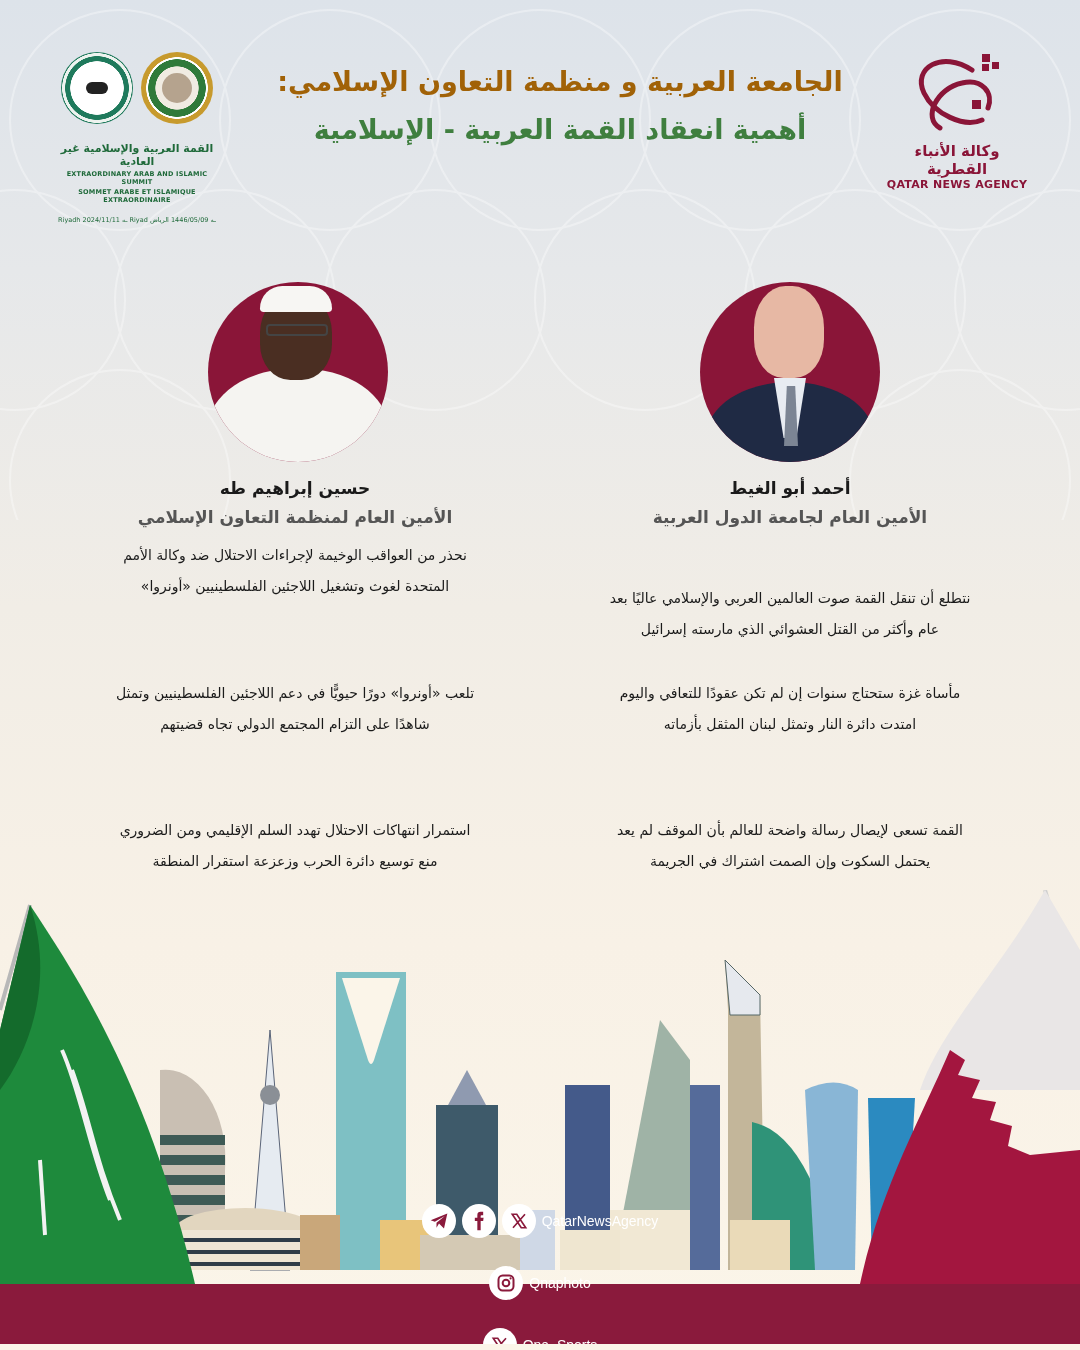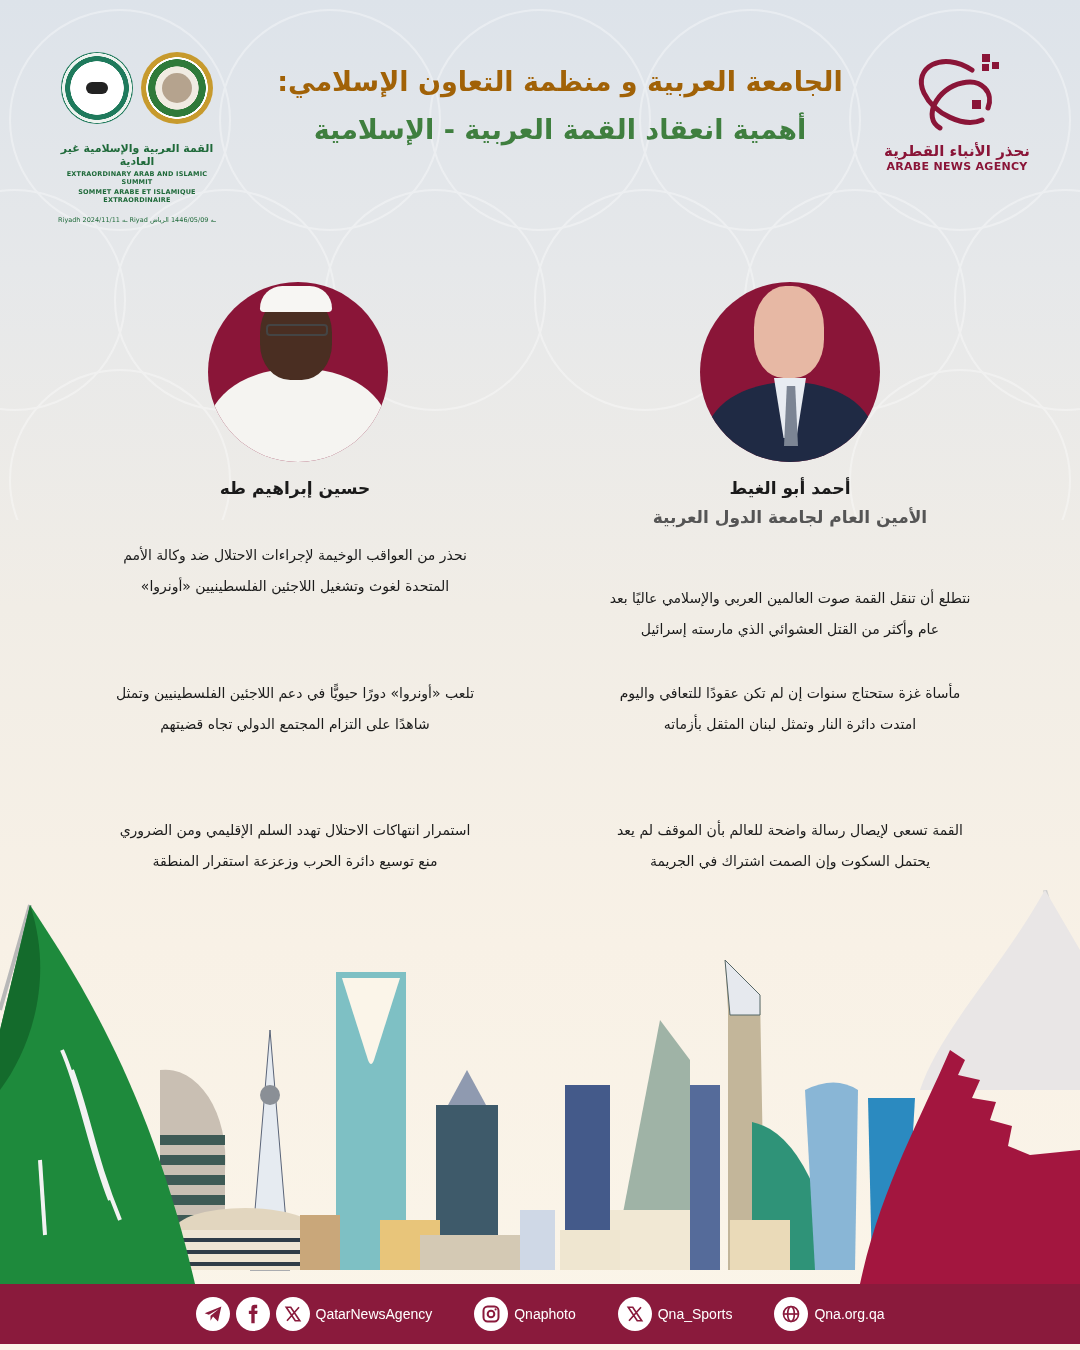--- a/index.html
+++ b/index.html
@@ -57,21 +57,21 @@
   .role { font-size: 17px; font-weight: bold; color: #555; line-height: 30px; }
   .quote { font-size: 14px; color: #1a1a1a; line-height: 31px; margin-top: 0; }
 
   
   .skyline { position: absolute; left: 0; top: 890px; width: 1080px; height: 400px; }
 
   
   .footer {
     position: absolute; left: 0; top: 1284px; width: 1080px; height: 60px;
     background: #8a1a3c; display: flex; align-items: center; justify-content: center;
-    gap: 14px; padding-left: 120px; padding-right: 120px;
+    gap: 14px; padding-left: 120px; padding-right: 120px; flex-direction: column;
   }
   .footer-line { position: absolute; left: 0; top: 1344px; width: 1080px; height: 6px; background: #fbf5e9; }
   .f-icon {
     width: 34px; height: 34px; border-radius: 50%; background: #fff;
     display: flex; align-items: center; justify-content: center; flex-shrink: 0;
   }
   .f-group { display: flex; align-items: center; gap: 6px; }
   .f-label { color: #fff; font-size: 14px; font-family: "Liberation Sans", sans-serif; }
   .f-gap { width: 14px; }
 </style>
@@ -120,22 +120,22 @@
   <svg class="qna-mark" viewBox="0 0 110 88">
     <g fill="none" stroke="#8a1538" stroke-width="5" stroke-linecap="round">
       <path d="M70 22 C40 2, 10 20, 22 45 C32 66, 62 80, 80 72"></path>
       <path d="M38 80 C 20 70, 35 40, 60 35 C 80 30, 92 45, 86 60"></path>
     </g>
     <rect x="80" y="6" width="8" height="8" fill="#8a1538"></rect>
     <rect x="90" y="14" width="7" height="7" fill="#8a1538"></rect>
     <rect x="80" y="16" width="7" height="7" fill="#8a1538"></rect>
     <rect x="70" y="52" width="9" height="9" fill="#8a1538"></rect>
   </svg>
-  <div class="qna-ar">نحذر الأنباء القطرية</div>
-  <div class="qna-en">ARABE NEWS AGENCY</div>
+  <div class="qna-ar">وكالة الأنباء القطرية</div>
+  <div class="qna-en">QATAR NEWS AGENCY</div>
 </div>
 
 <div class="portrait right">
   <div class="p-body" style="left:6px; top:100px; width:168px; height:110px; background:#1f2a44;"></div>
   <div style="position:absolute; left:74px; top:96px; width:32px; height:60px; background:#e8ecf2; clip-path:polygon(0 0,100% 0,70% 100%,30% 100%);"></div>
   <div style="position:absolute; left:84px; top:104px; width:14px; height:60px; background:#7c8594; clip-path:polygon(20% 0,80% 0,100% 100%,0 100%);"></div>
   <div class="p-head" style="left:54px; top:4px; width:70px; height:92px; background:#e7b8a4;"></div>
 </div>
 
 <div class="portrait left">
@@ -148,20 +148,21 @@
 <div class="col right">
   <div class="name">أحمد أبو الغيط</div>
   <div class="role">الأمين العام لجامعة الدول العربية</div>
   <div class="quote" style="position:absolute; top:66px; left:20px; right:20px;margin-top:43px;">نتطلع أن تنقل القمة صوت العالمين العربي والإسلامي عاليًا بعد عام وأكثر من القتل العشوائي الذي مارسته إسرائيل</div>
   <div class="quote" style="position:absolute; top:204px; left:30px; right:30px;">مأساة غزة ستحتاج سنوات إن لم تكن عقودًا للتعافي واليوم امتدت دائرة النار وتمثل لبنان المثقل بأزماته</div>
   <div class="quote" style="position:absolute; top:341px; left:25px; right:25px;">القمة تسعى لإيصال رسالة واضحة للعالم بأن الموقف لم يعد يحتمل السكوت وإن الصمت اشتراك في الجريمة</div>
 </div>
 
 <div class="col left">
   <div class="name">حسين إبراهيم طه</div>
+  <div class="role">الأمين العام لمنظمة  التعاون الإسلامي</div>
   <div class="quote" style="position:absolute; top:66px; left:25px; right:25px;">نحذر من العواقب الوخيمة لإجراءات الاحتلال ضد وكالة الأمم المتحدة لغوث وتشغيل اللاجئين الفلسطينيين «أونروا»</div>
   <div class="quote" style="position:absolute; top:204px; left:18px; right:18px;">تلعب «أونروا» دورًا حيويًّا في دعم اللاجئين الفلسطينيين وتمثل شاهدًا على التزام المجتمع الدولي تجاه قضيتهم</div>
   <div class="quote" style="position:absolute; top:341px; left:25px; right:25px;">استمرار انتهاكات الاحتلال تهدد السلم الإقليمي ومن الضروري منع توسيع دائرة الحرب وزعزعة استقرار المنطقة</div>
 </div>
 
 <svg class="skyline" viewBox="0 0 1080 400">
 
   <g>
     <path d="M160 250 L160 180 A60 90 0 0 1 225 280 L225 380 L160 380 Z" fill="#c9bfb3"></path>
     <g fill="#3e5a55">

